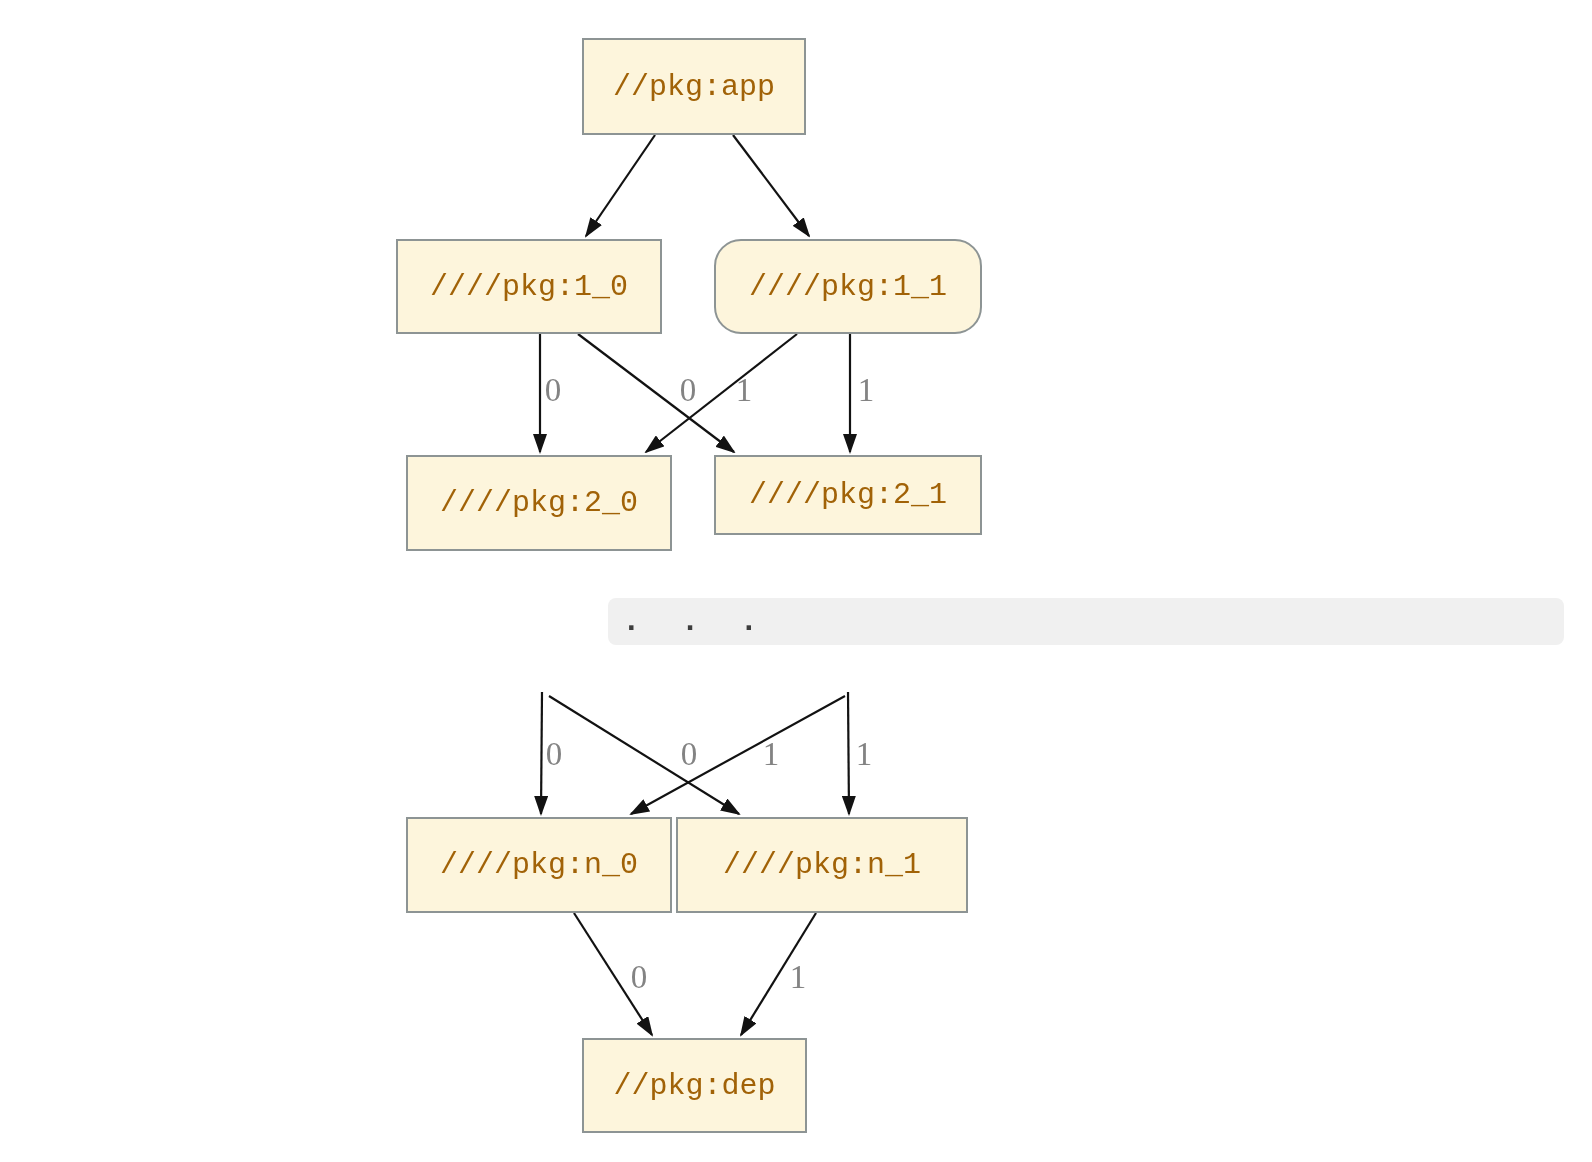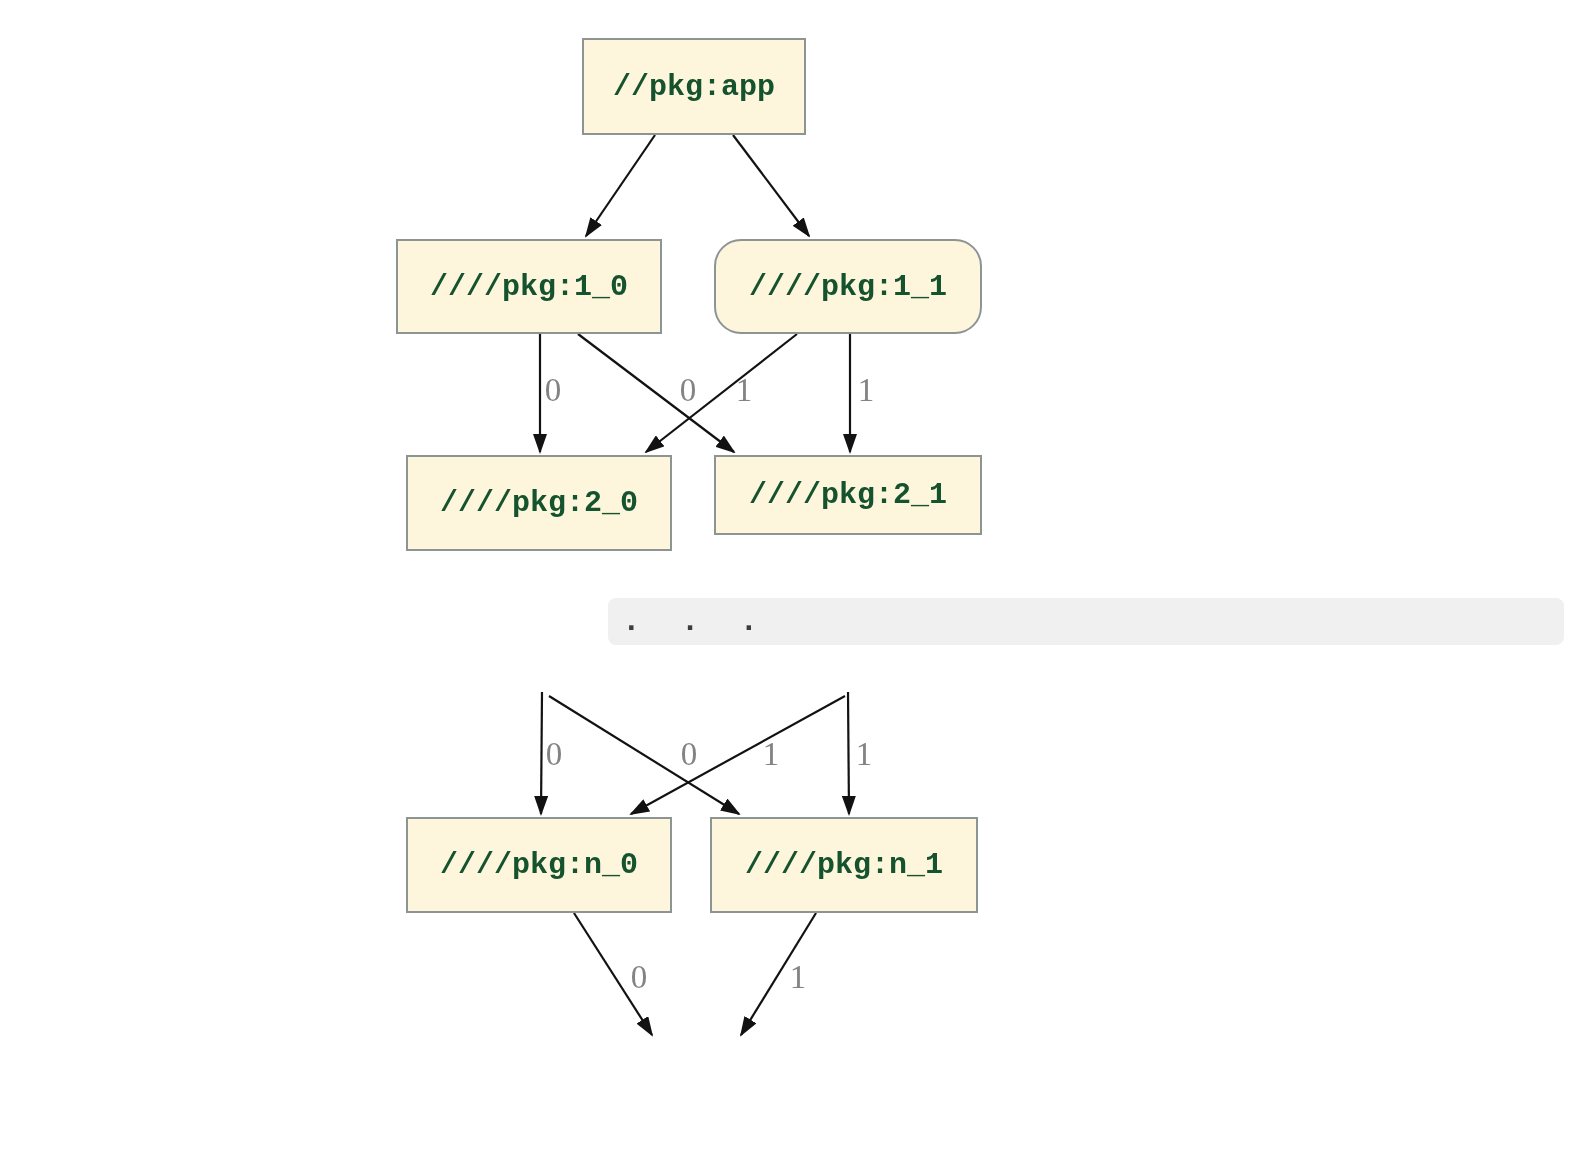--- a/index.html
+++ b/index.html
@@ -31,23 +31,23 @@
     position: absolute;
     box-sizing: border-box;
     background: #fdf5dc;
     border: 2px solid #8d9494;
     display: flex;
     align-items: center;
     justify-content: center;
   }
   .node-label {
     font-family: "Liberation Mono", "DejaVu Sans Mono", monospace;
-    font-weight: bold;
+    font-weight: normal;
     font-size: 30px;
-    color: #14532d;
+    color: #a16207;
     white-space: nowrap;
   }
   .band {
     position: absolute;
     box-sizing: border-box;
     background: #f0f0f0;
     border-radius: 8px;
   }
   .dots {
     position: absolute;
@@ -123,24 +123,27 @@
   </div>
 
   <div class="band" style="left:608px; top:598px; width:956px; height:47px;">
     <span class="dots">.  .  .</span>
   </div>
 
   <div class="node" style="left:406px; top:817px; width:266px; height:96px;">
     <span class="node-label">////pkg:n_0</span>
   </div>
 
-  <div class="node" style="left:710px; top:817px; width:268px; height:96px;">
+  <div class="node" style="left:676px; top:817px; width:292px; height:96px;">
     <span class="node-label">////pkg:n_1</span>
   </div>
 
+  <div class="node" style="left:582px; top:1038px; width:225px; height:95px;">
+    <span class="node-label">//pkg:dep</span>
+  </div>
 
   <span class="elabel" style="left:553px; top:390px;">0</span>
   <span class="elabel" style="left:688px; top:390px;">0</span>
   <span class="elabel" style="left:744px; top:390px;">1</span>
   <span class="elabel" style="left:866px; top:390px;">1</span>
 
   <span class="elabel" style="left:554px; top:754px;">0</span>
   <span class="elabel" style="left:689px; top:754px;">0</span>
   <span class="elabel" style="left:771px; top:754px;">1</span>
   <span class="elabel" style="left:864px; top:754px;">1</span>

